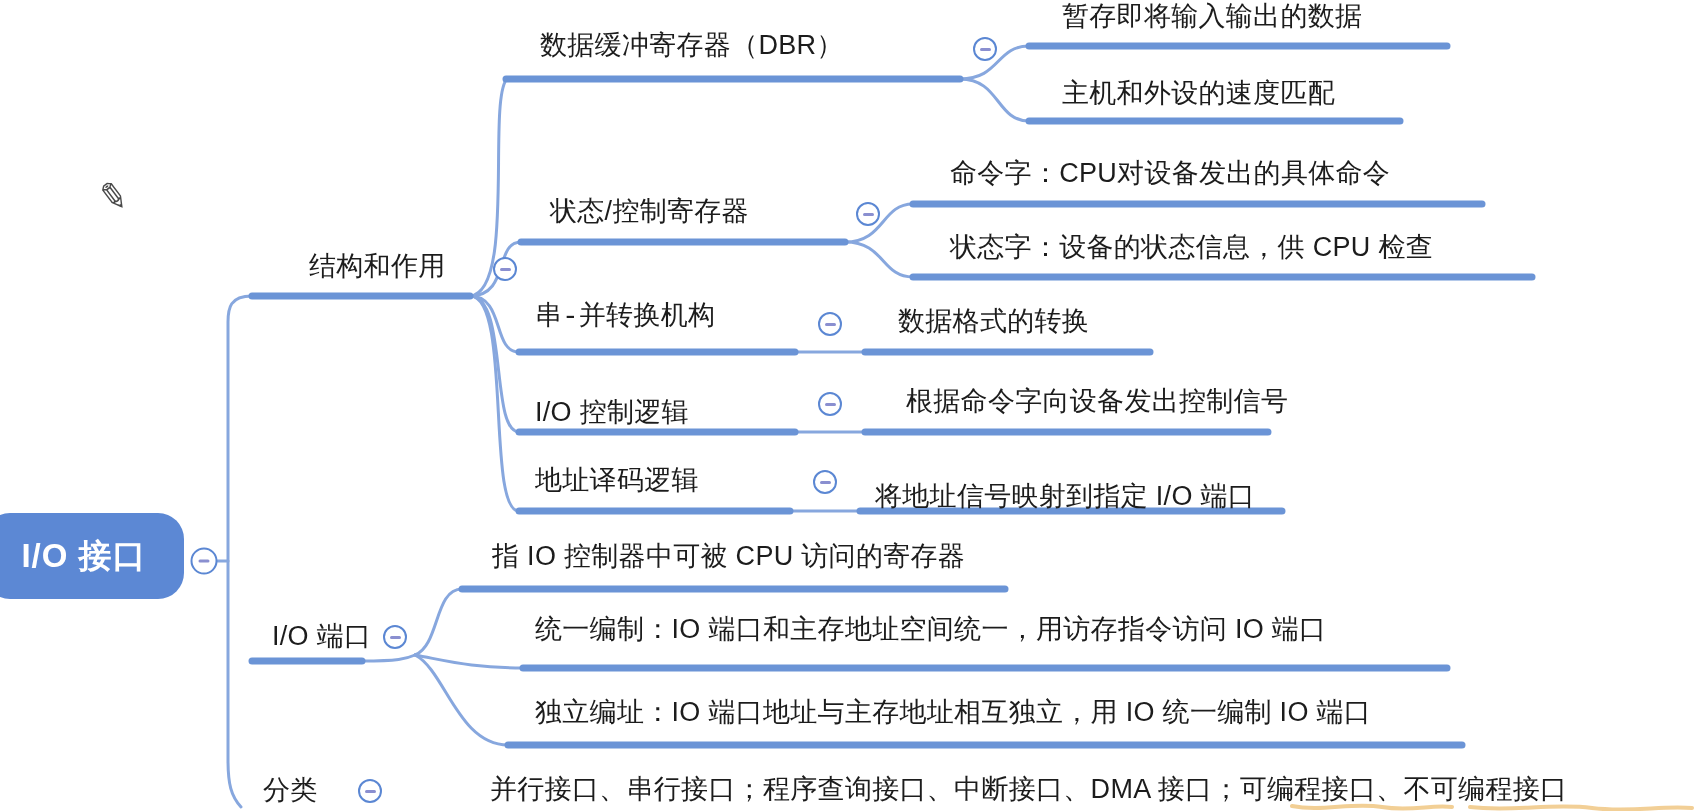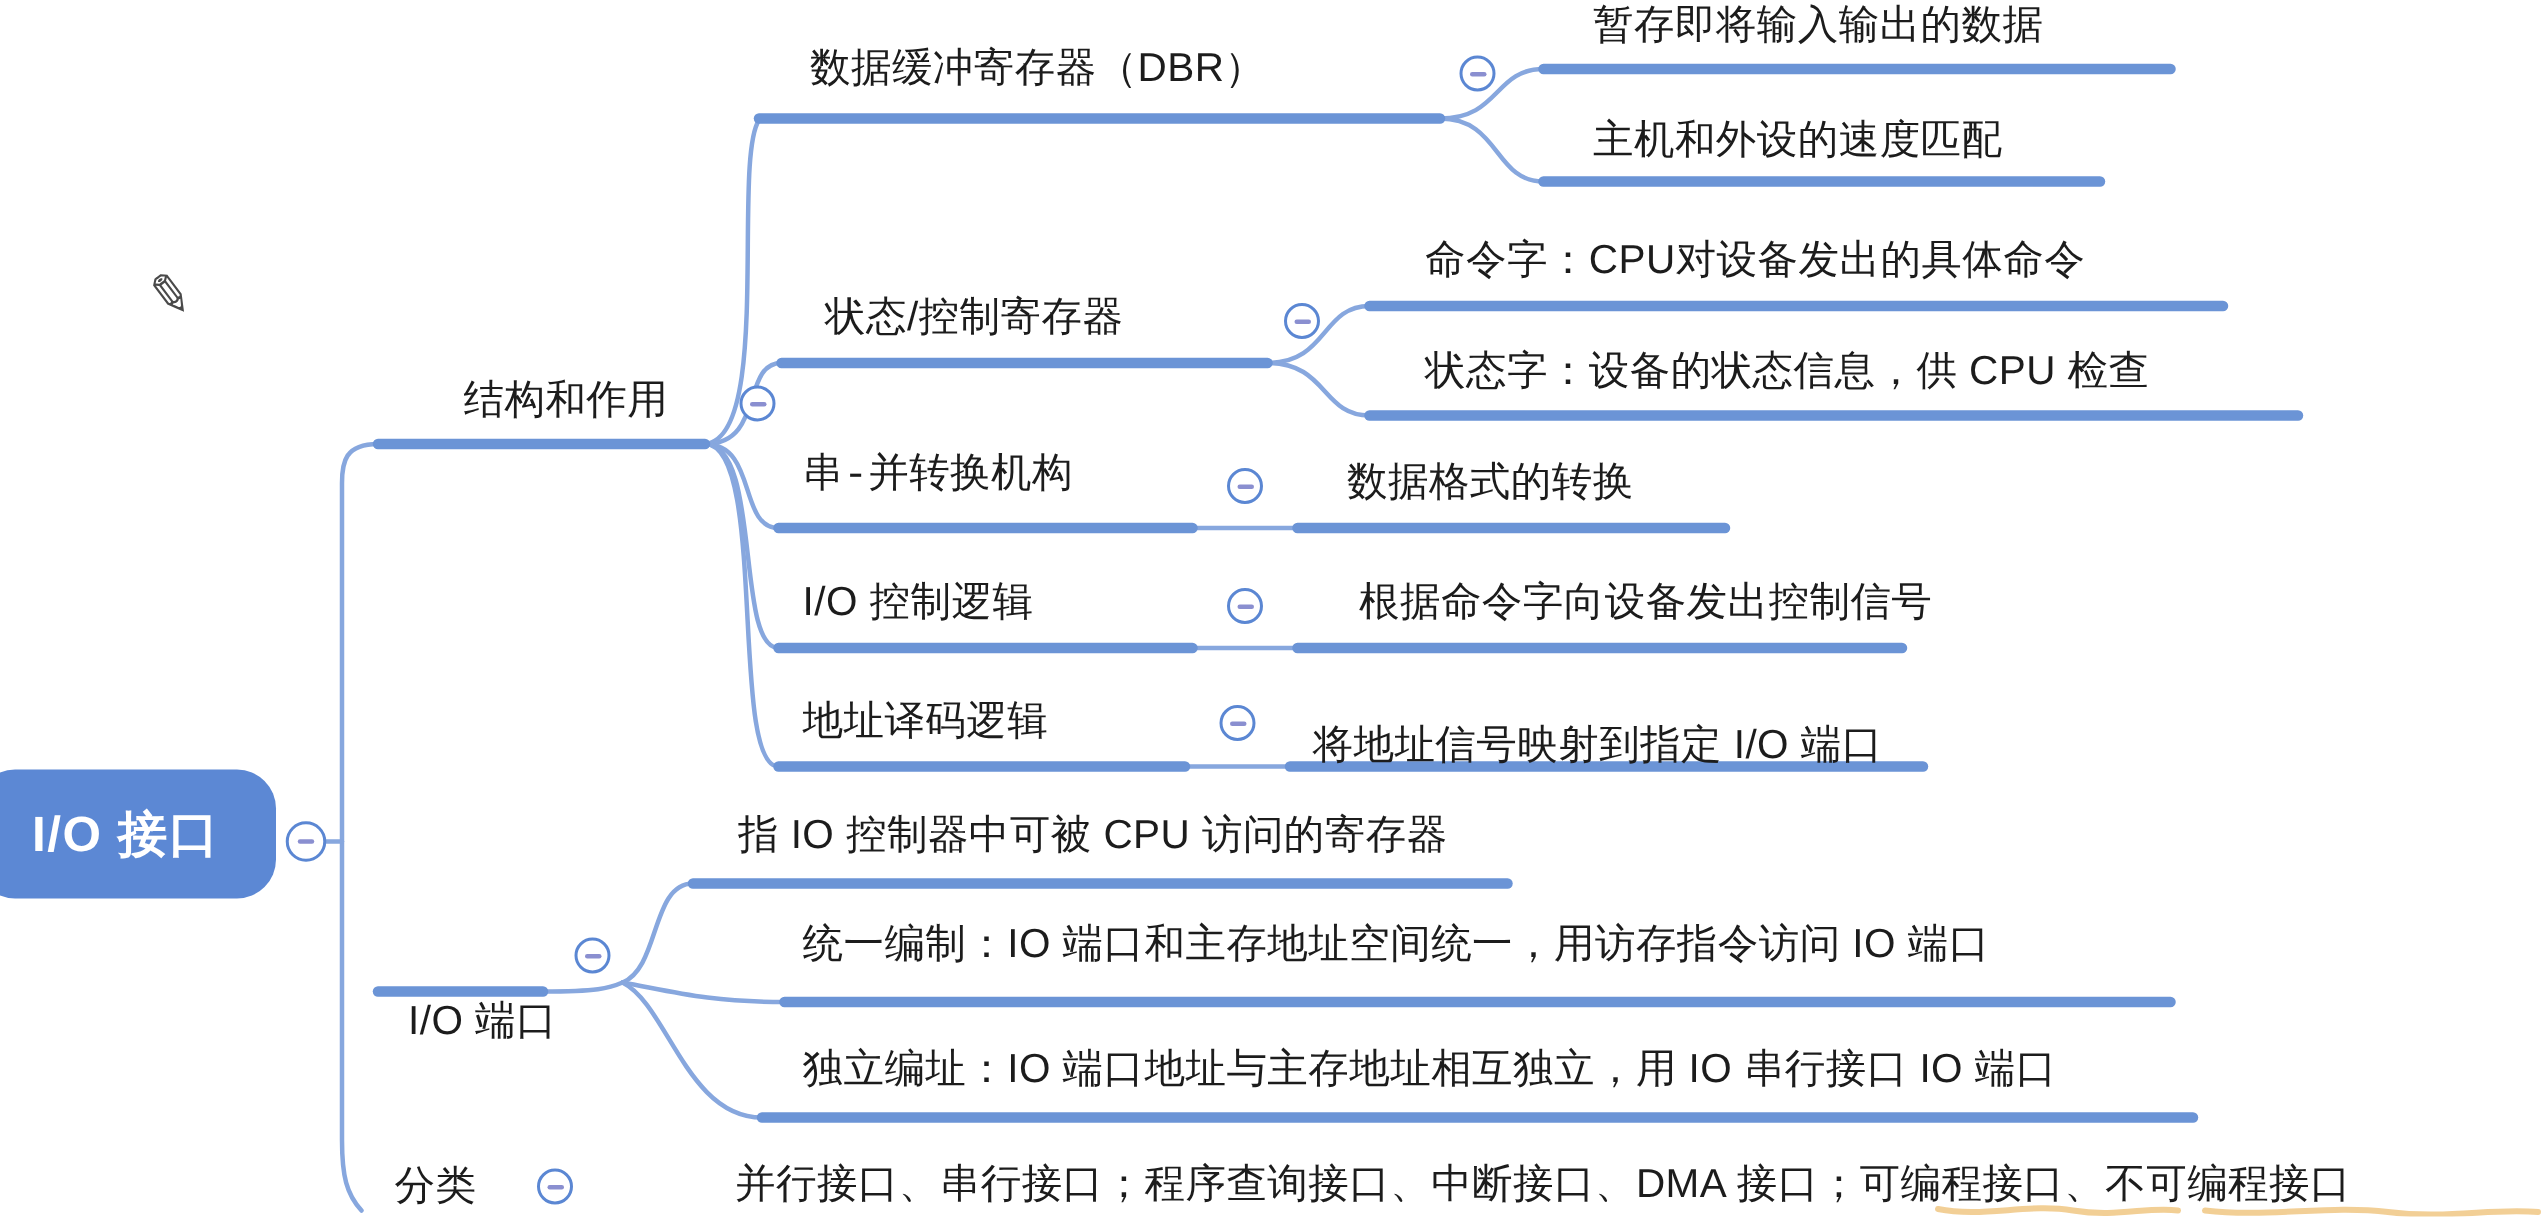--- a/index.html
+++ b/index.html
@@ -93,21 +93,21 @@
 <div class="root-node">I/O 接口</div>
 <div class="collapse big" style="left:204px;top:561px;">
   <span class="dash"></span>
 </div>
 
 <div class="lbl" style="left:272px;top:266px;margin-left:37px;">结构和作用</div>
 <div class="collapse" style="left:505px;top:269px;">
   <span class="dash"></span>
 </div>
 
-<div class="lbl" style="left:272px;top:636px;margin-top:44px;">I/O 端口</div>
+<div class="lbl" style="left:272px;top:636px;">I/O 端口</div>
 <div class="collapse" style="left:395px;top:637px;">
   <span class="dash"></span>
 </div>
 
 <div class="lbl" style="left:263px;top:790px;">分类</div>
 <div class="collapse" style="left:370px;top:791px;">
   <span class="dash"></span>
 </div>
 
 <div class="lbl" style="left:540px;top:45px;">数据缓冲寄存器（DBR）</div>
@@ -123,29 +123,29 @@
 </div>
 <div class="lbl" style="left:950px;top:173px;">命令字：CPU对设备发出的具体命令</div>
 <div class="lbl" style="left:950px;top:247px;text-align:right;">状态字：设备的状态信息，供 CPU 检查</div>
 
 <div class="lbl" style="left:535px;top:315px;font-family:Liberation Mono, monospace;">串-并转换机构</div>
 <div class="collapse" style="left:830px;top:324px;">
   <span class="dash"></span>
 </div>
 <div class="lbl" style="left:898px;top:321px;">数据格式的转换</div>
 
-<div class="lbl" style="left:535px;top:401px;text-align:right;">I/O 控制逻辑</div>
+<div class="lbl" style="left:535px;top:412px;text-align:right;">I/O 控制逻辑</div>
 <div class="collapse" style="left:830px;top:404px;">
   <span class="dash"></span>
 </div>
 <div class="lbl" style="left:906px;top:401px;">根据命令字向设备发出控制信号</div>
 
 <div class="lbl" style="left:535px;top:480px;">地址译码逻辑</div>
 <div class="collapse" style="left:825px;top:482px;">
   <span class="dash"></span>
 </div>
 <div class="lbl" style="left:875px;top:496px;">将地址信号映射到指定 I/O 端口</div>
 
 <div class="lbl" style="left:492px;top:556px;">指 IO 控制器中可被 CPU 访问的寄存器</div>
 <div class="lbl" style="left:535px;top:629px;">统一编制：IO 端口和主存地址空间统一，用访存指令访问 IO 端口</div>
-<div class="lbl" style="left:535px;top:712px;">独立编址：IO 端口地址与主存地址相互独立，用 IO 串行接口 IO 端口</div>
+<div class="lbl" style="left:535px;top:712px;">独立编址：IO 端口地址与主存地址相互独立，用 IO 统一编制 IO 端口</div>
 
 <div class="lbl" style="left:490px;top:789px;">并行接口、串行接口；程序查询接口、中断接口、DMA 接口；可编程接口、不可编程接口</div>
 
 </body></html>

